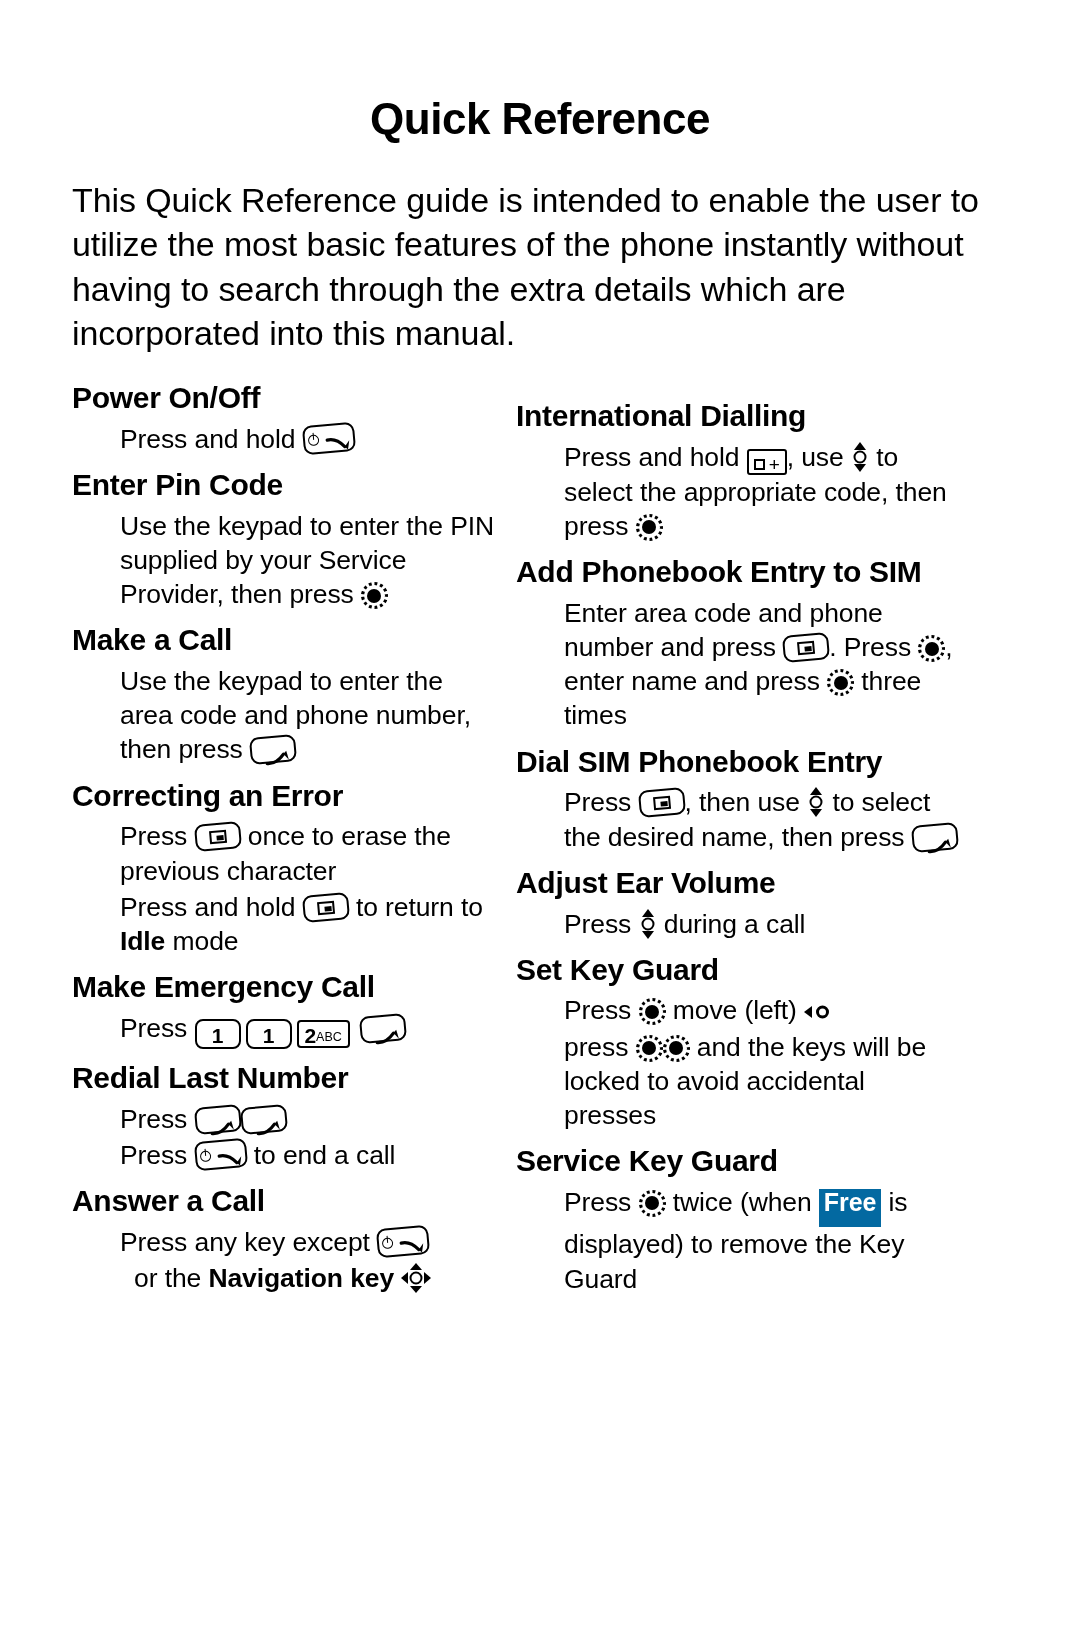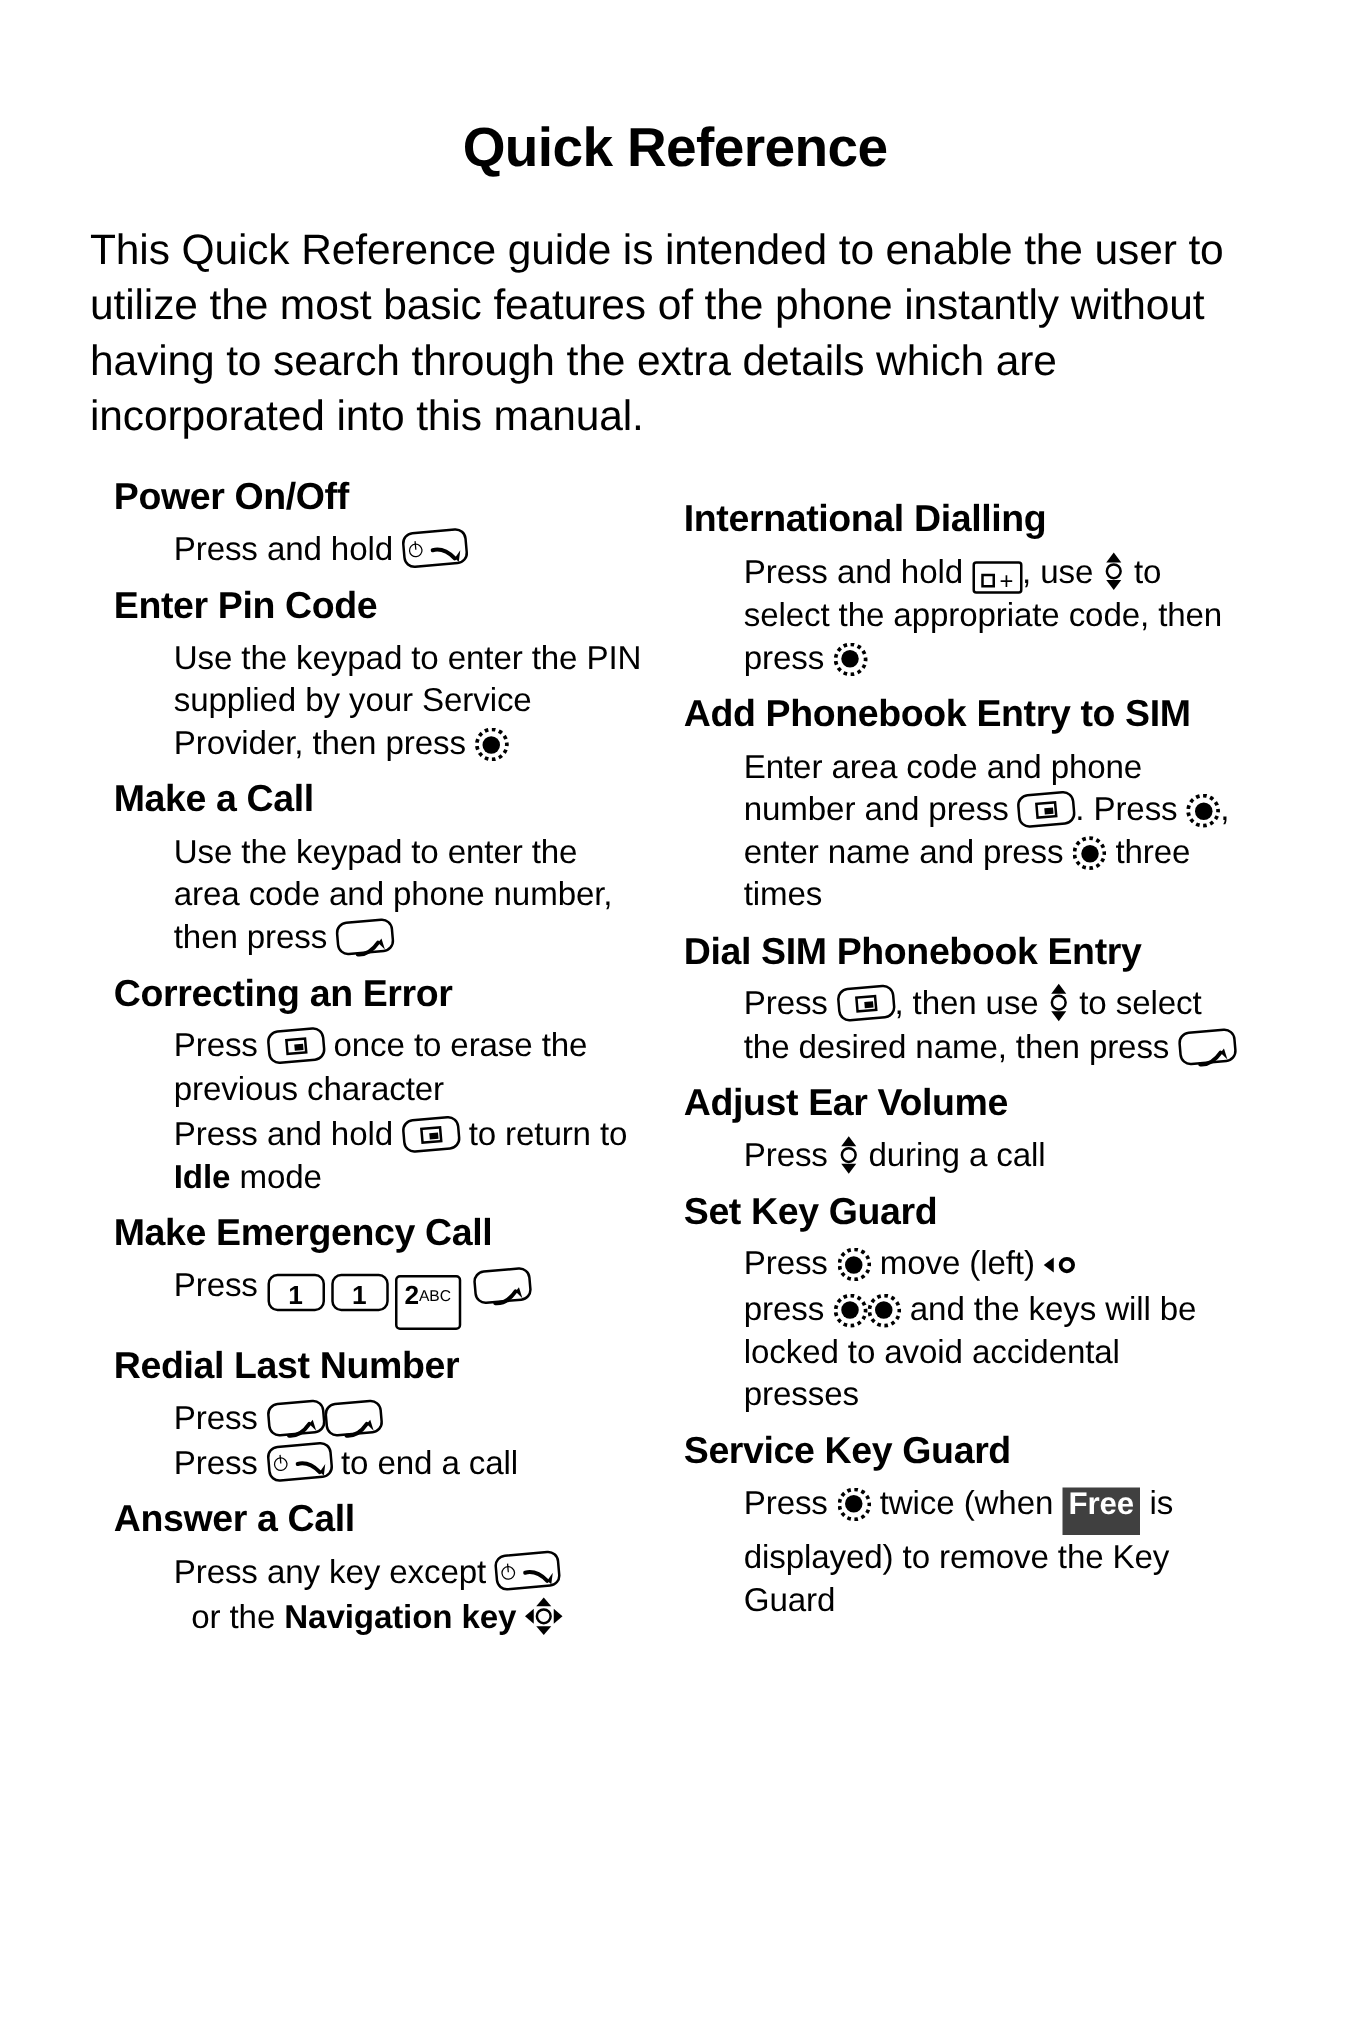--- a/index.html
+++ b/index.html
@@ -30,23 +30,22 @@
     margin: 0 0 36px 0;
   }
   .intro {
     font-size: 34px;
     line-height: 1.30;
     margin: 0 0 26px 0;
     letter-spacing: -0.1px;
   }
   .columns {
     display: flex;
-    gap: 26px;
+    gap: 14px;
     align-items: flex-start;
-    justify-content: center;
   }
   .col {
     width: 430px;
     flex: 0 0 430px;
   }
   .col-right { width: 442px; flex: 0 0 442px; margin-top: 18px; }
   .sec { margin: 0 0 2px 0; }
   .sec-title {
     font-size: 30px;
     font-weight: bold;
@@ -157,21 +156,21 @@
     font-family: "Liberation Sans", sans-serif;
   }
   .key-num .sub {
     font-size: 12.5px;
     letter-spacing: 0px;
     position: relative;
     top: -2px;
   }
   .key-one { text-align: center; padding: 0 4px; width: 46px; }
   .key-one .d { letter-spacing: 0; }
-  .key-2abc { min-width: auto; border-radius: 4px; height: 44px; line-height: 24px; }
+  .key-2abc { min-width: auto; border-radius: 4px; height: 28px; line-height: 24px; }
   .key-zero {
     min-width: auto; border-radius: 3px; height: 26px; line-height: 22px;
     padding: 0 5px; vertical-align: -5px;
   }
   .key-zero .z {
     display: inline-block;
     width: 11px; height: 11px;
     border: 2.4px solid #000;
     box-sizing: border-box;
     vertical-align: 1px;
@@ -257,21 +256,21 @@
     position: absolute;
     right: 1px; top: 50%;
     transform: translateY(-50%);
     width: 13px; height: 13px;
     border: 3.4px solid #000;
     border-radius: 50%;
     box-sizing: border-box;
   }
   
   .badge-inv {
-    background: #404040;
+    background: #0369a1;
     color: #fff;
     font-weight: bold;
     padding: 1px 5px 12px 5px;
     font-size: 25px;
     display: inline-block;
     line-height: 1.02;
   }
   .nbsp-sp { display: inline-block; width: 5px; }
 </style>
 </head>

